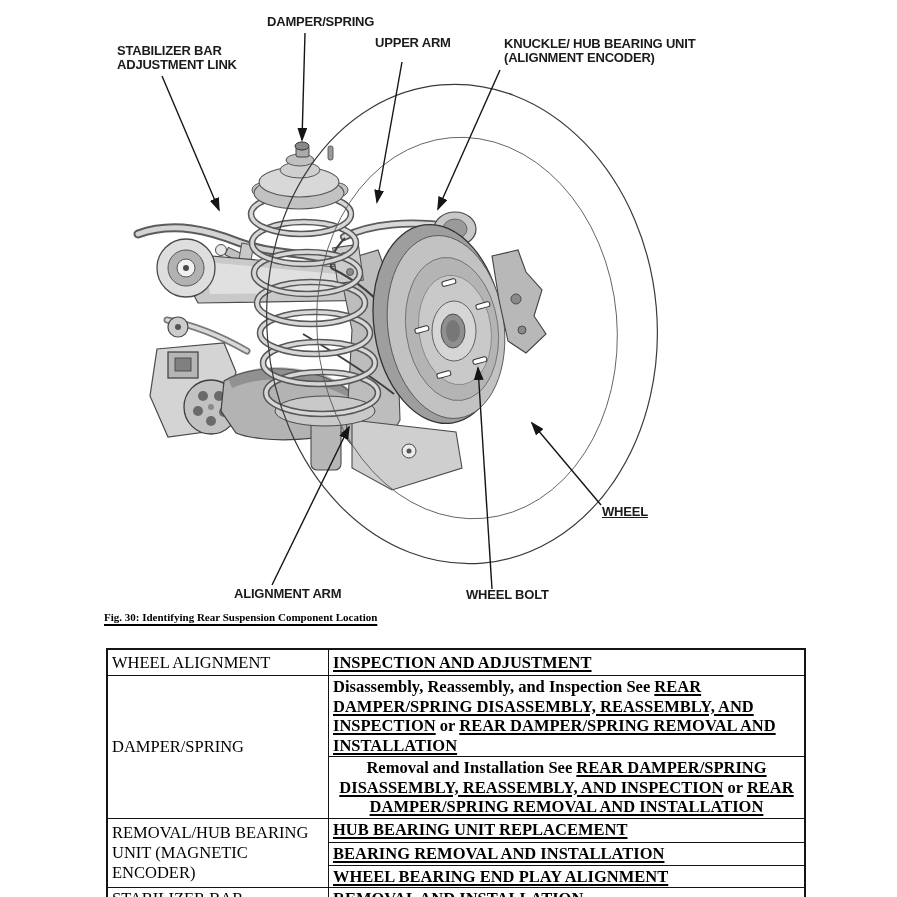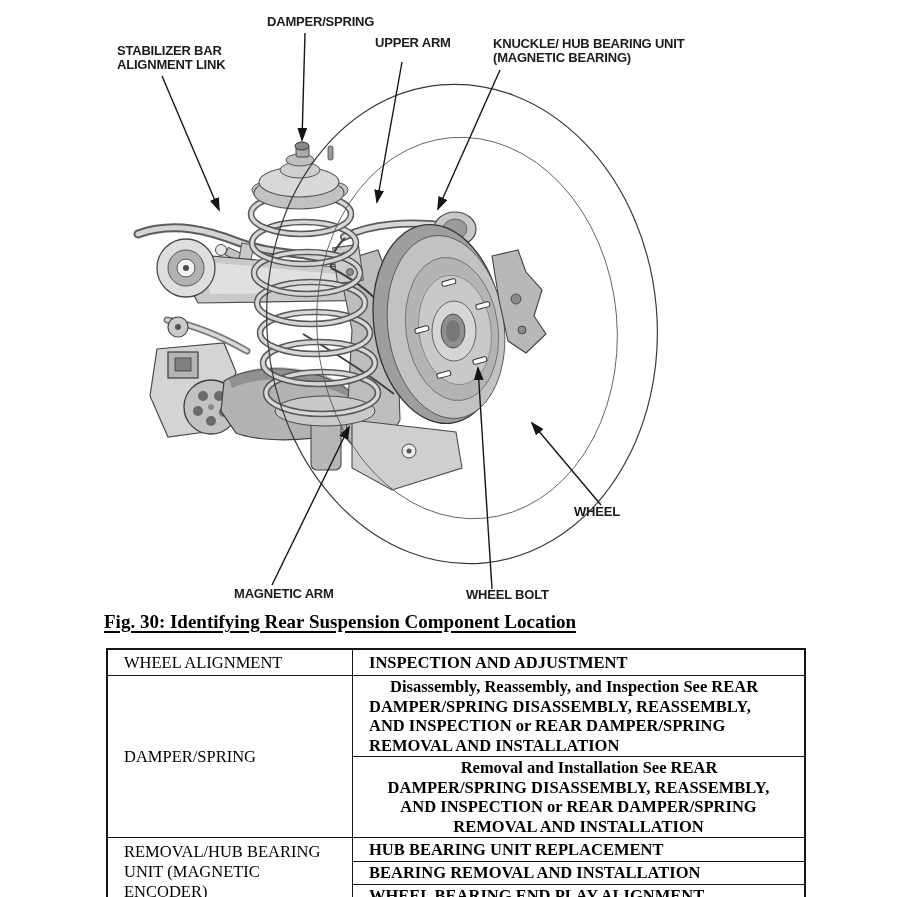--- a/index.html
+++ b/index.html
@@ -6,36 +6,36 @@
   body{position:relative;font-family:"Liberation Serif","DejaVu Serif",serif;color:#000;}
 
   
   .diagram{position:absolute;left:0;top:0;width:897px;height:610px;}
   .diagram svg{position:absolute;left:0;top:0;}
   .dlabel{position:absolute;font-family:"Liberation Sans","DejaVu Sans",sans-serif;
           font-weight:bold;font-size:13px;line-height:14px;color:#1b1b1b;
           letter-spacing:-0.2px;white-space:nowrap;}
 
   
-  .caption{position:absolute;left:104px;top:611px;font-size:19px;font-weight:bold;
+  .caption{position:absolute;left:104px;top:611px;font-size:11px;font-weight:bold;
            text-decoration:underline;text-decoration-thickness:1.6px;text-underline-offset:2.5px;
            color:#000;}
 
   
   table.proc{position:absolute;left:106px;top:648px;width:700px;border-collapse:collapse;
              table-layout:fixed;font-size:16.5px;color:#000;}
   table.proc{border:2px solid #141414;}
-  table.proc td{border:1px solid #141414;padding:1px 16px;vertical-align:middle;overflow:hidden;}
+  table.proc td{border:1px solid #141414;padding:1px 4px;vertical-align:middle;overflow:hidden;}
   td.comp{width:212px;font-weight:normal;line-height:20px;}
   td.comp-knuckle{vertical-align:top;padding-top:3px;padding-right:30px;}
   td.comp-damper{vertical-align:bottom;padding-bottom:28px;}
   td.para{line-height:19.5px;padding-top:3px;padding-bottom:3px;}
-  .seg-bold{font-weight:bold;margin-left:21px;}
+  .seg-bold{font-weight:bold;}
   .seg-plain{font-weight:bold;}
-  .seg-link{font-weight:bold;text-decoration-thickness:1.6px;text-underline-offset:2px;}
+  .seg-link{font-weight:bold;text-decoration:underline;text-decoration-thickness:1.6px;text-underline-offset:2px;}
 </style>
 </head>
 <body>
 
 <div class="diagram">
   <svg width="897" height="610" viewBox="0 0 897 610">
     <defs>
       <marker id="arr" viewBox="0 0 10 7" refX="8.6" refY="3.5" markerWidth="10" markerHeight="7" orient="auto">
         <path d="M0,0 L10,3.5 L0,7 Z" fill="#151515"></path>
       </marker>
@@ -166,29 +166,29 @@
       <line x1="500" y1="70" x2="438" y2="209" marker-end="url(#arr)"></line>
       <line x1="601" y1="505" x2="532" y2="423" marker-end="url(#arr)"></line>
       <line x1="492" y1="589" x2="478" y2="368" marker-end="url(#arr)"></line>
       <line x1="272" y1="585" x2="349" y2="427" marker-end="url(#arr)"></line>
     </g>
   </svg>
 
   <div class="dlabel" style="left:267px;top:15px;">DAMPER/SPRING</div>
   <div class="dlabel" style="left:117px;top:44px;">
     <div>STABILIZER BAR</div>
-    <div>ALIGNMENT LINK</div>
+    <div>ADJUSTMENT LINK</div>
   </div>
   <div class="dlabel" style="left:375px;top:36px;">UPPER ARM</div>
-  <div class="dlabel" style="left:493px;top:37px;">
+  <div class="dlabel" style="left:504px;top:37px;">
     <div>KNUCKLE/ HUB BEARING UNIT</div>
-    <div>(MAGNETIC BEARING)</div>
+    <div>(ALIGNMENT ENCODER)</div>
   </div>
-  <div class="dlabel" style="left:574px;top:505px;">WHEEL</div>
-  <div class="dlabel" style="left:234px;top:587px;">MAGNETIC ARM</div>
+  <div class="dlabel" style="left:602px;top:505px;text-decoration:underline;">WHEEL</div>
+  <div class="dlabel" style="left:234px;top:587px;">ALIGNMENT ARM</div>
   <div class="dlabel" style="left:466px;top:588px;">WHEEL BOLT</div>
 </div>
 
 <div class="caption">Fig. 30: Identifying Rear Suspension Component Location</div>
 
 <table class="proc">
   <tbody>
       <tr>
     <td class="comp" style="height:23px;">WHEEL ALIGNMENT</td>
     <td class="para" style="height:23px;"><span class="seg-link">INSPECTION AND ADJUSTMENT</span></td>

